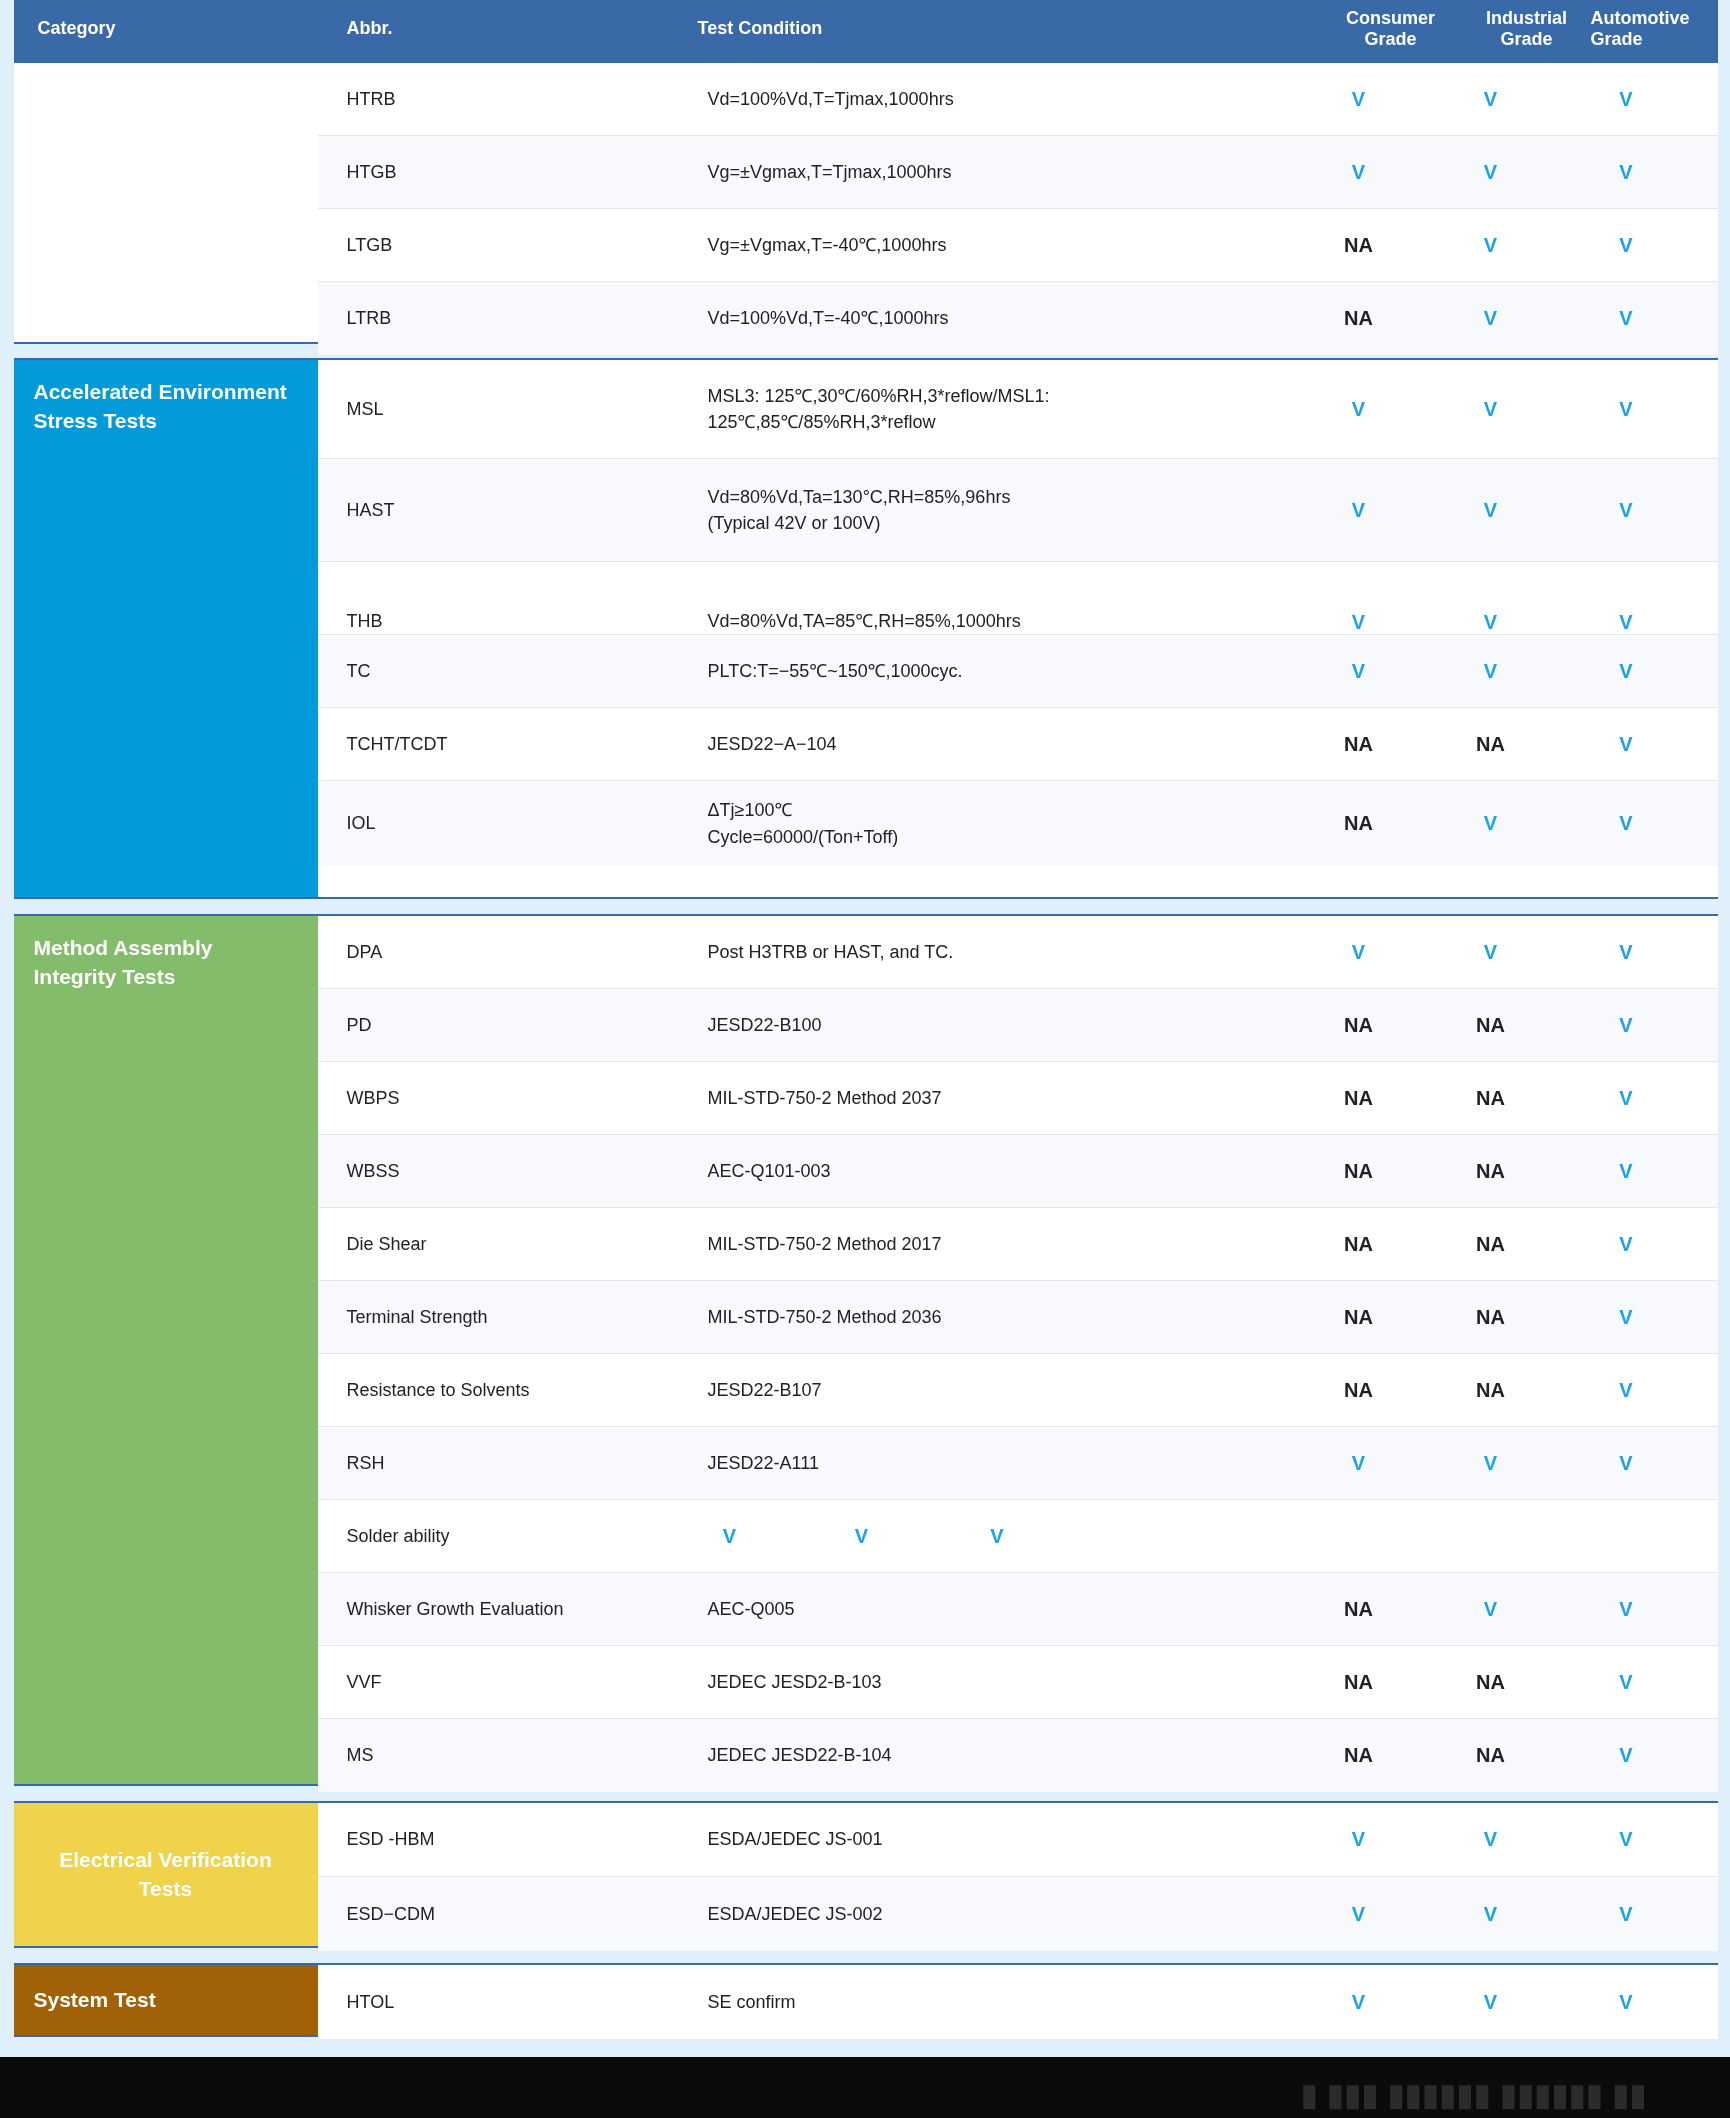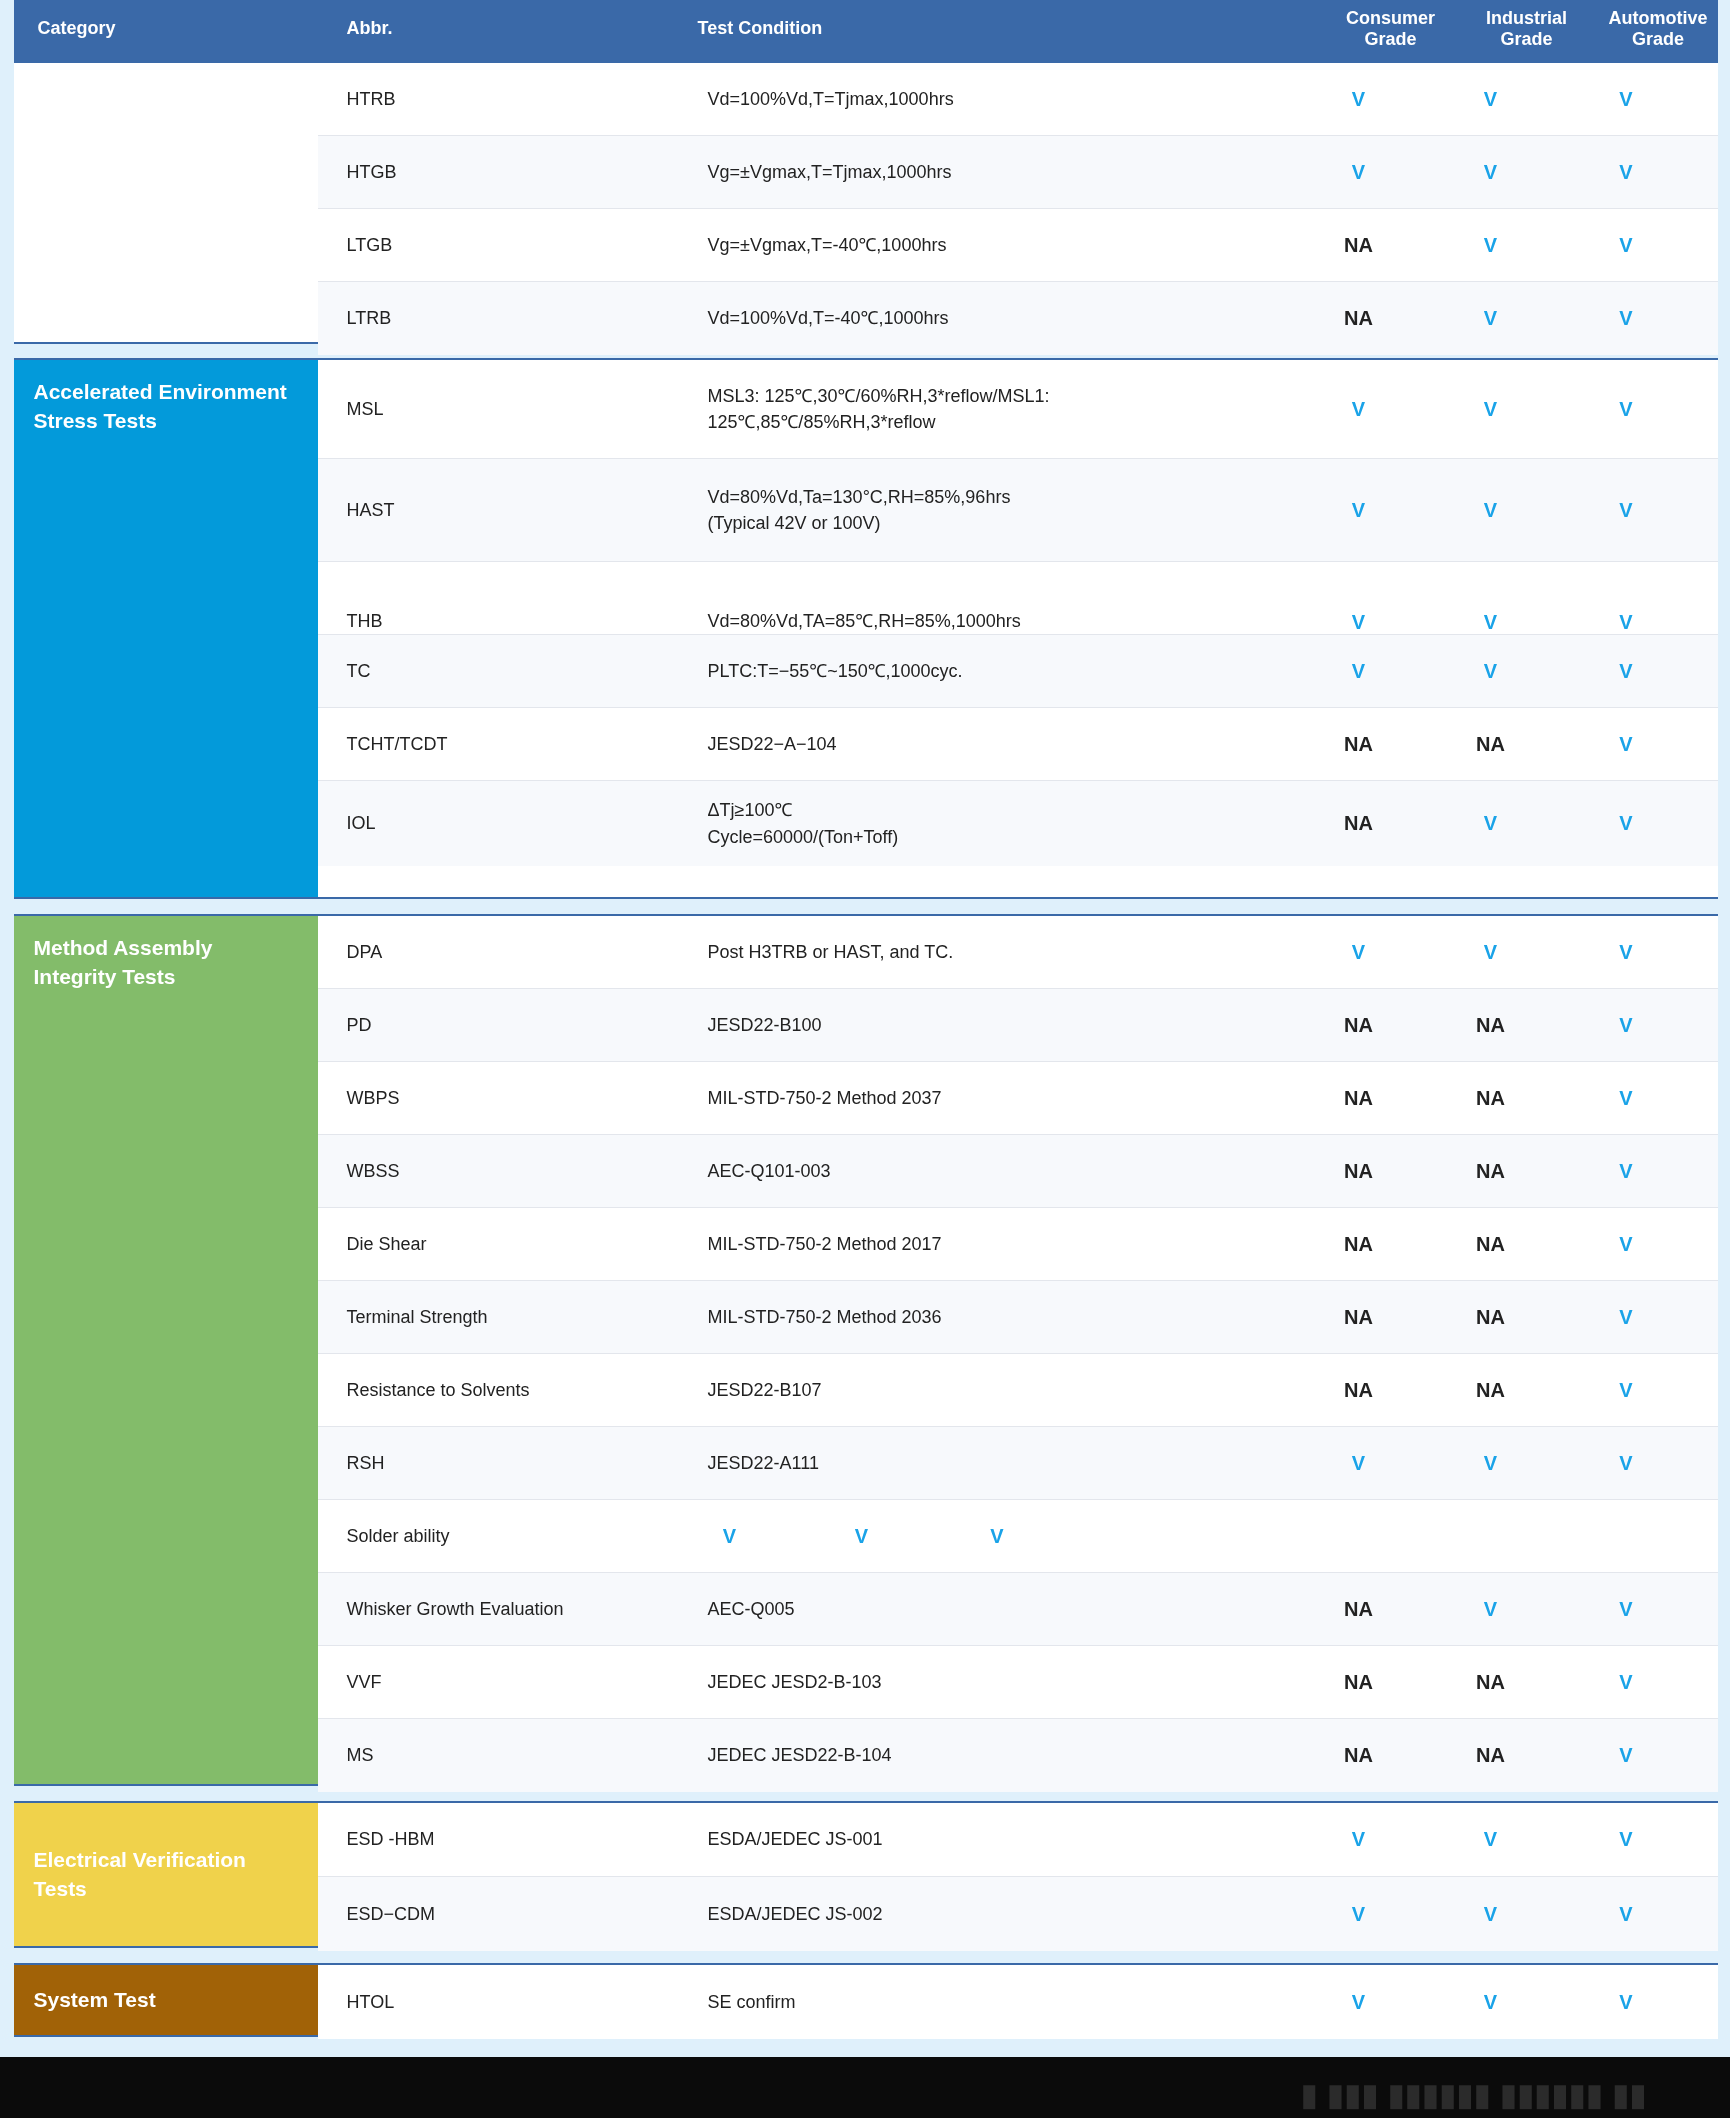--- a/index.html
+++ b/index.html
@@ -29,21 +29,21 @@
     font-size: 18px;
     font-weight: bold;
     line-height: 1.15;
     color: #ffffff;
   }
   .hdr-category   { left: 24px;  top: 17.6px; }
   .hdr-abbr       { left: 333px; top: 17.6px; }
   .hdr-cond       { left: 684px;top: 17.6px; }
   .hdr-consumer   { left: 1313px;top: 8px; width: 128px; text-align: center; }
   .hdr-industrial { left: 1449px;top: 8px; width: 128px; text-align: center; }
-  .hdr-automotive { left: 1577px;top: 8px; width: 135px; text-align: center; }
+  .hdr-automotive { left: 1577px;top: 8px; width: 135px; text-align: left; }
 
   
   .section {
     position: absolute;
     left: 13.5px;
     width: 1704px;
     border-top: 2px solid #3a69a8;
     border-bottom: 2px solid #3a69a8;
     background: #ffffff;
   }
@@ -52,21 +52,21 @@
   .cat-block {
     position: absolute;
     left: 0; top: 0; bottom: 0;
     width: 304px;
     color: #ffffff;
     font-size: 21px;
     font-weight: bold;
     line-height: 1.38;
     padding: 17.6px 20px 0 20px;
   }
-  .cat-block.vcenter { display: flex; align-items: center; padding-top: 0; }
+  .cat-block.vcenter { display: flex; align-items: center; padding-top: 0; text-align: center; }
 
   .rows {
     position: absolute;
     left: 304px; right: 0; top: 0; bottom: 0;
   }
   .row {
     position: relative;
     display: flex;
     align-items: center;
     width: 100%;

